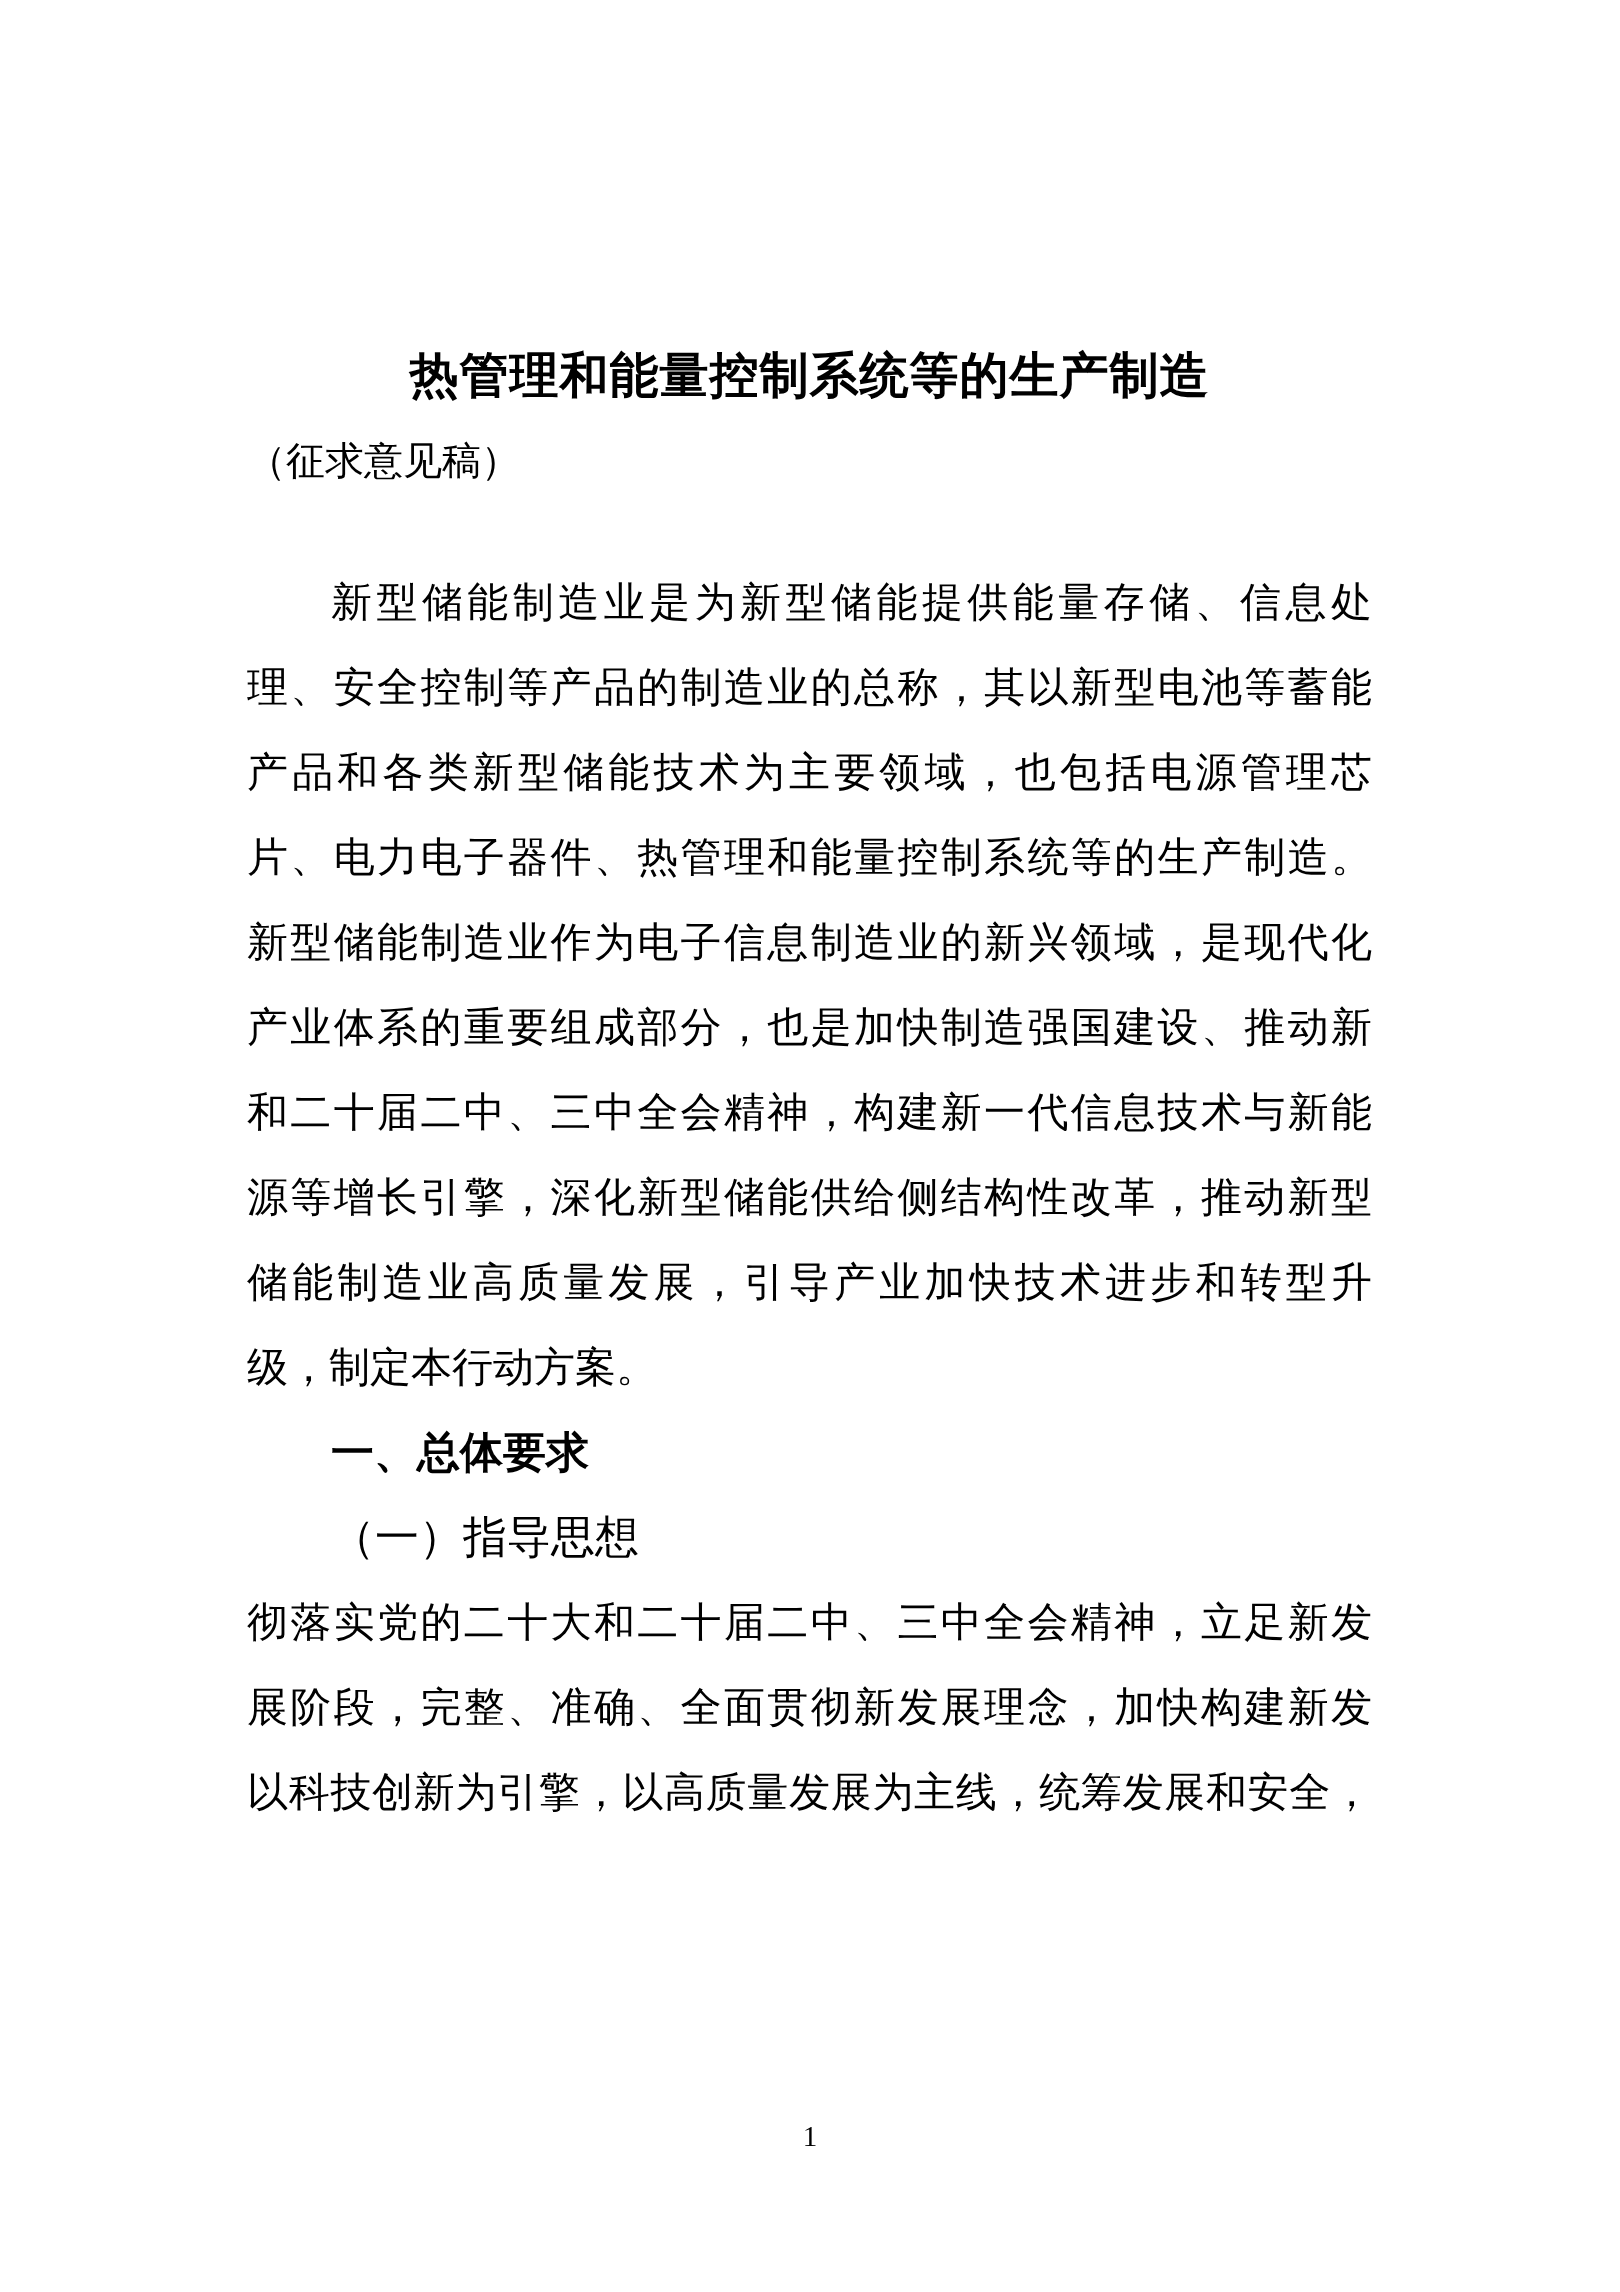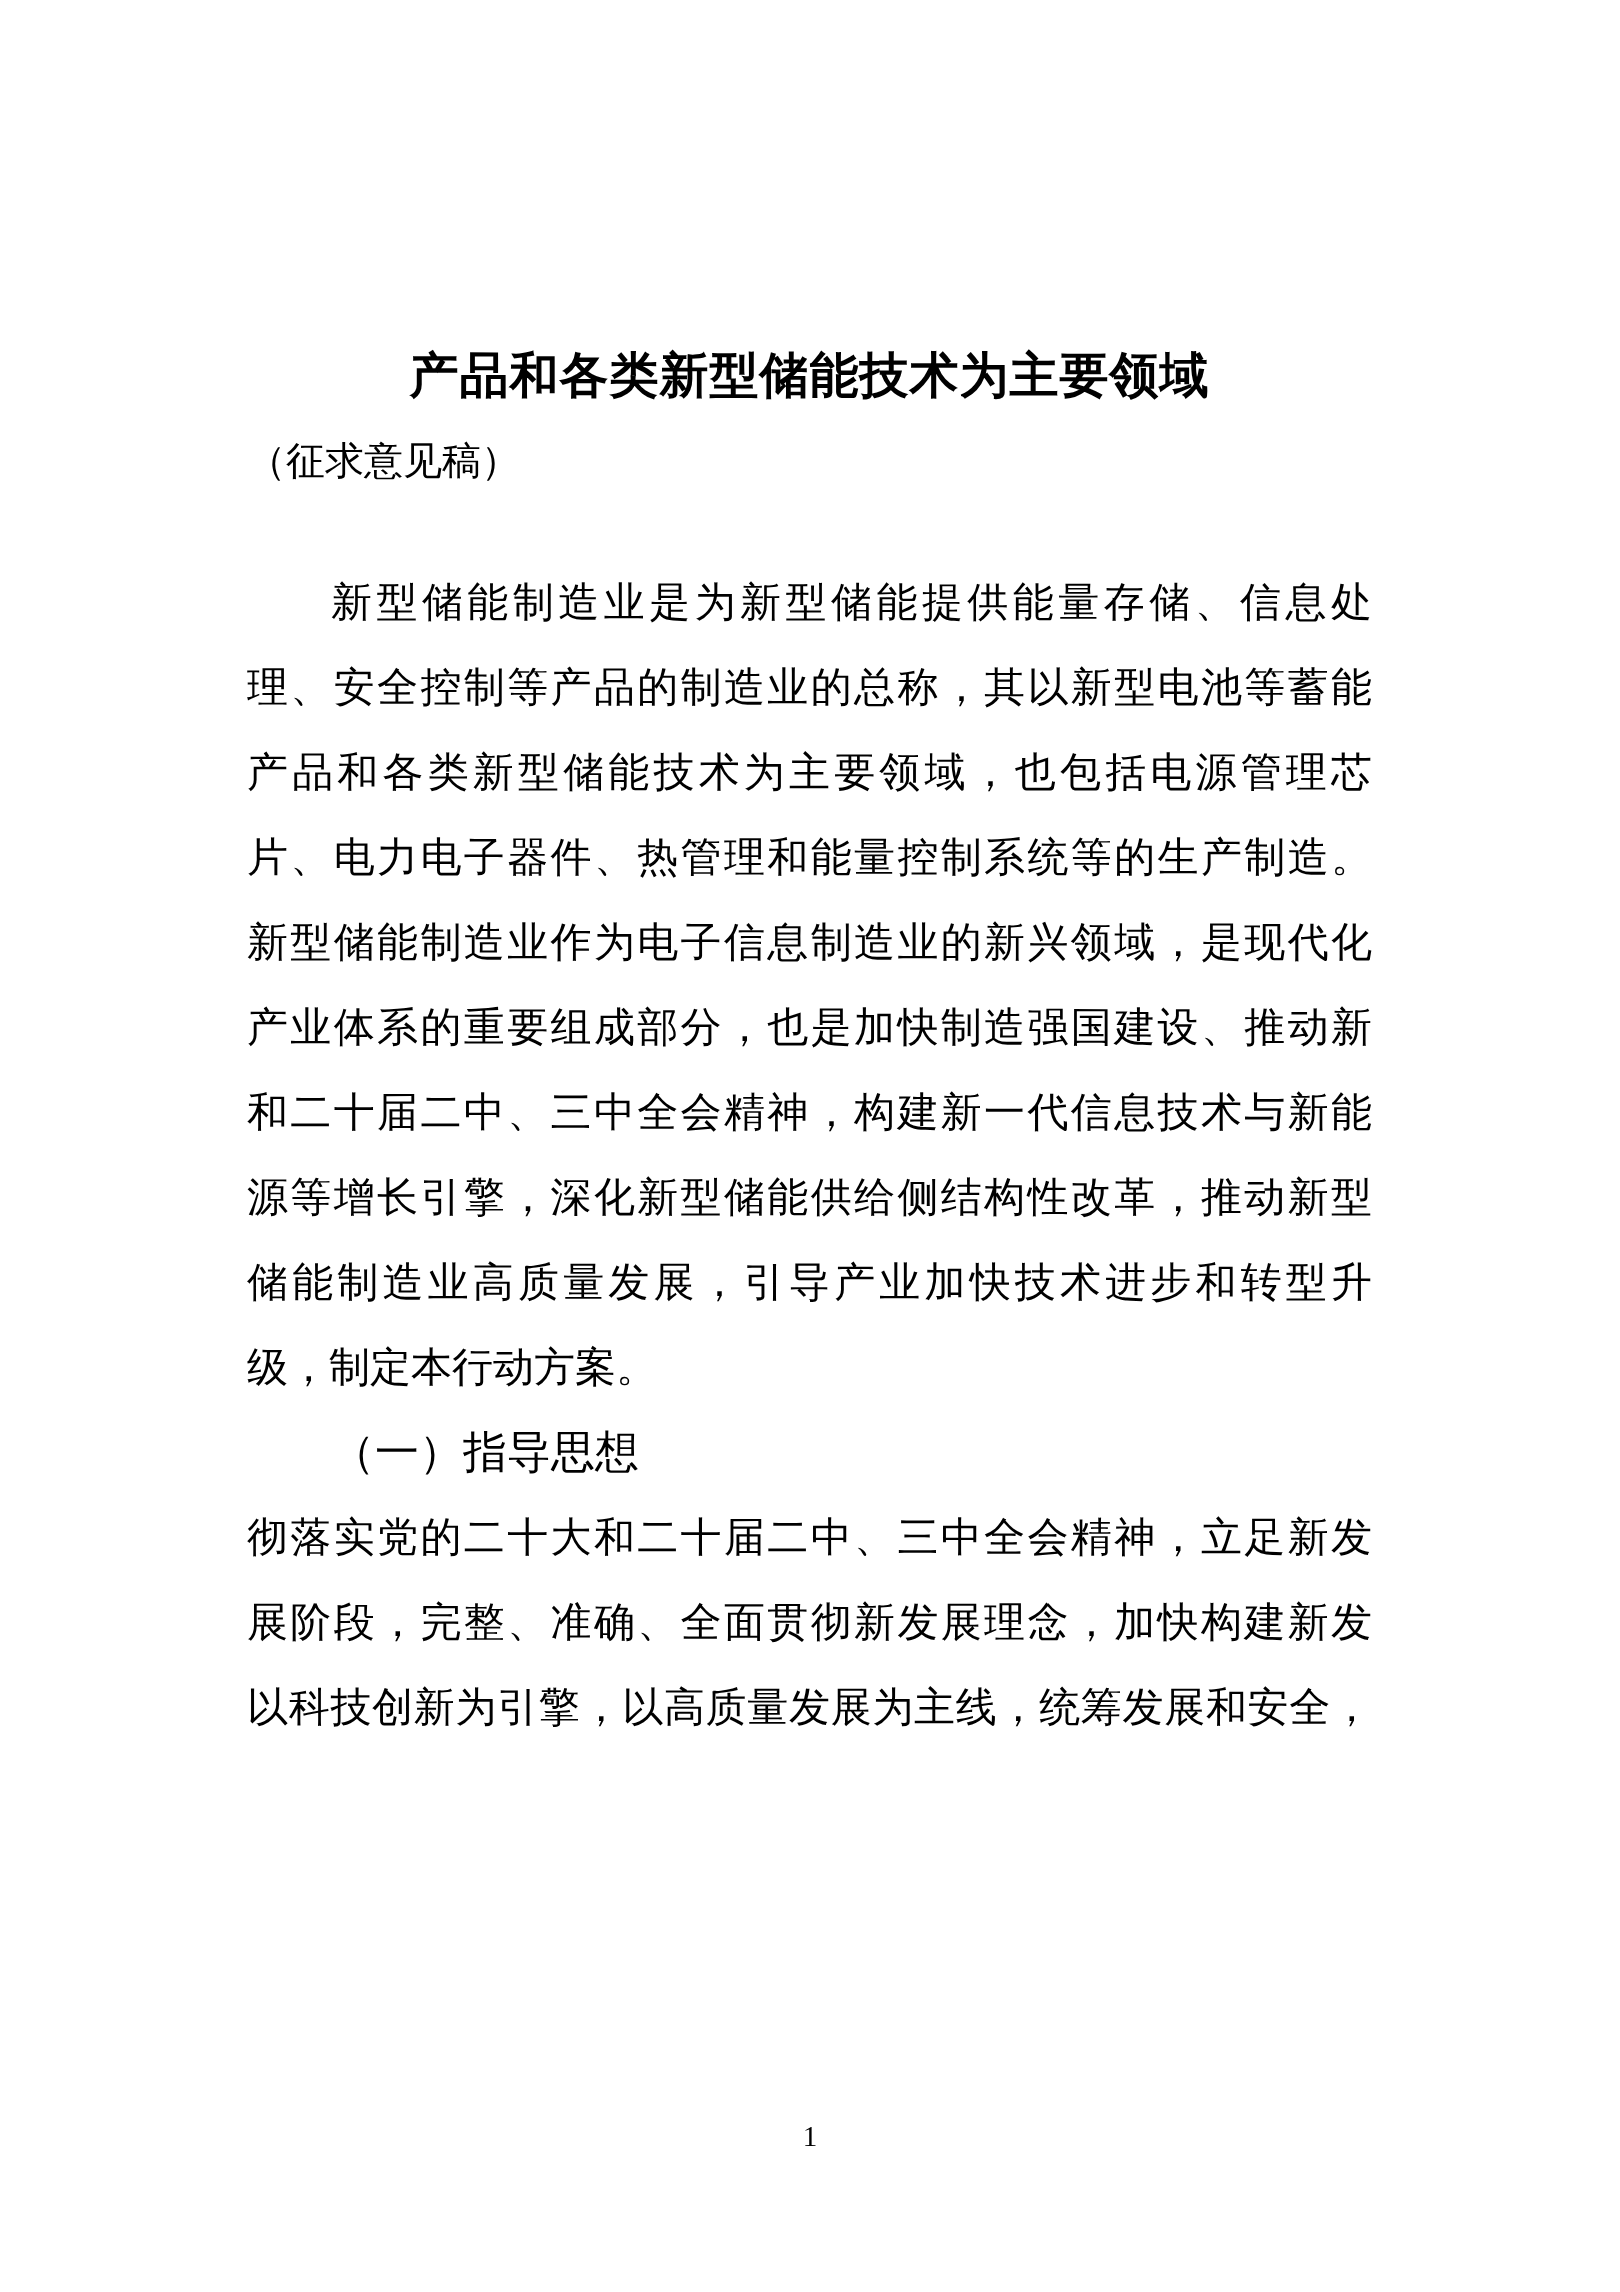--- a/index.html
+++ b/index.html
@@ -71,35 +71,36 @@
     text-align: center;
     font-size: 29px;
     line-height: 39px;
   }
 </style>
 </head>
 <body>
 
 <div class="page">
 
-  <div class="content-col doc-title">产品和各类新型储能技术为主要领域</div>
+  <div class="content-col doc-title">热管理和能量控制系统等的生产制造</div>
 
   <div class="content-col doc-subtitle">（征求意见稿）</div>
 
   <div class="content-col doc-body">
       <div class="line body justify indent">新型储能制造业是为新型储能提供能量存储、信息处</div>
       <div class="line body justify">理、安全控制等产品的制造业的总称，其以新型电池等蓄能</div>
       <div class="line body justify">产品和各类新型储能技术为主要领域，也包括电源管理芯</div>
       <div class="line body justify">片、电力电子器件、热管理和能量控制系统等的生产制造。</div>
       <div class="line body justify">新型储能制造业作为电子信息制造业的新兴领域，是现代化</div>
       <div class="line body justify">产业体系的重要组成部分，也是加快制造强国建设、推动新</div>
       <div class="line body justify">和二十届二中、三中全会精神，构建新一代信息技术与新能</div>
       <div class="line body justify">源等增长引擎，深化新型储能供给侧结构性改革，推动新型</div>
       <div class="line body justify">储能制造业高质量发展，引导产业加快技术进步和转型升</div>
       <div class="line body">级，制定本行动方案。</div>
+      <div class="line heading1 indent">一、总体要求</div>
       <div class="line heading2 indent">（一）指导思想</div>
       <div class="line body justify">彻落实党的二十大和二十届二中、三中全会精神，立足新发</div>
       <div class="line body justify">展阶段，完整、准确、全面贯彻新发展理念，加快构建新发</div>
       <div class="line body justify">以科技创新为引擎，以高质量发展为主线，统筹发展和安全，</div>
     </div>
 
   <div class="page-footer">1</div>
 
 </div>
 

